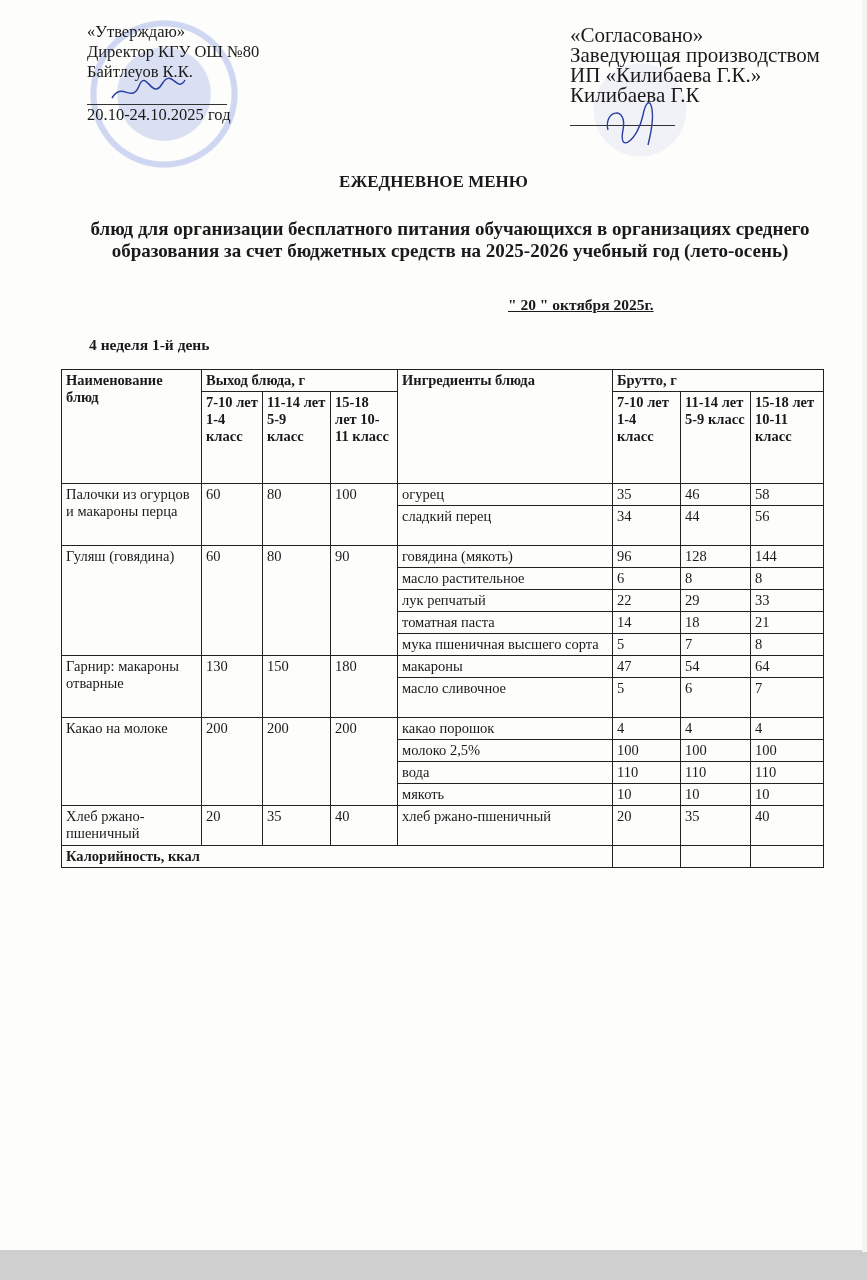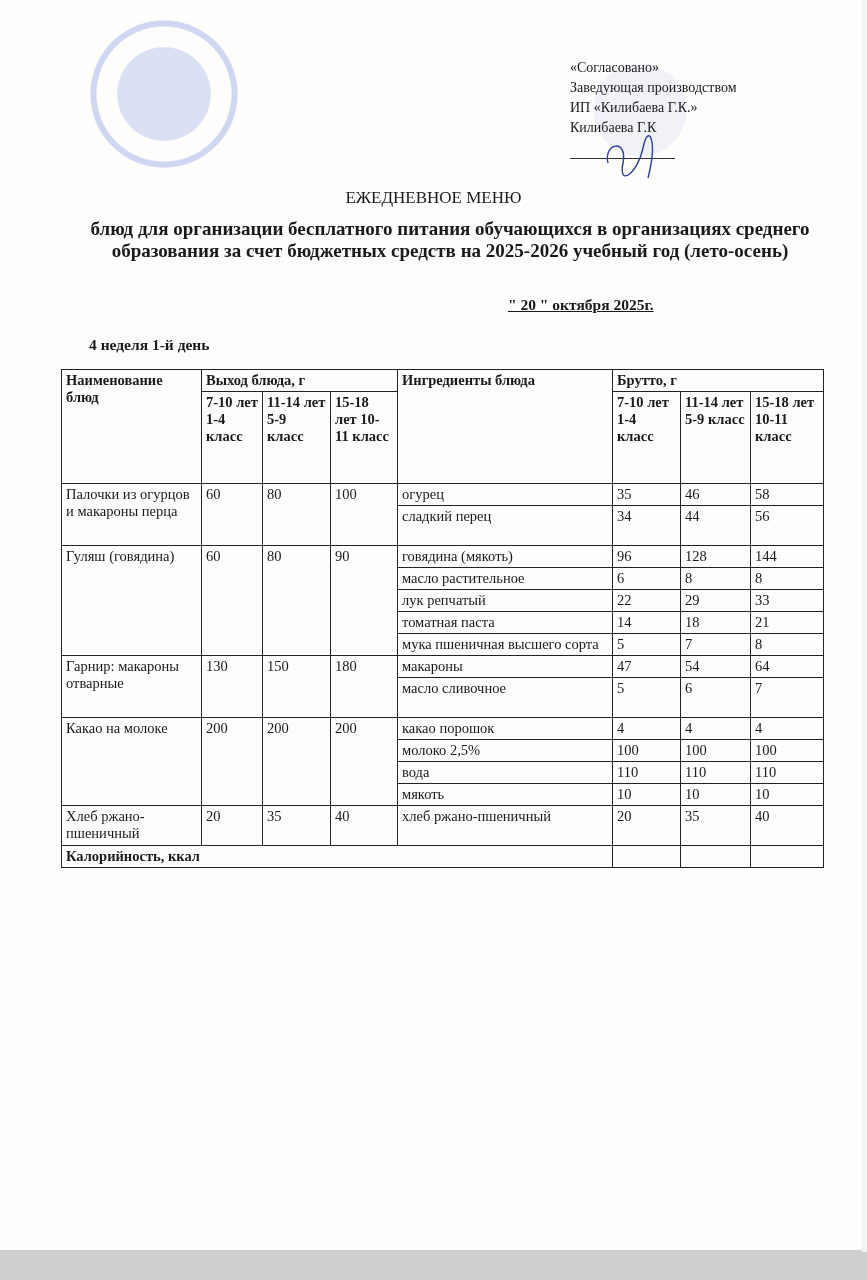--- a/index.html
+++ b/index.html
@@ -7,41 +7,52 @@
          font-family:"Liberation Serif", "DejaVu Serif", serif; color:#1a1a1a; }
   .page { position:absolute; left:0; top:0; width:862px; height:1250px; background:#fdfdfc;
           border-bottom:2px solid #cfcfcf; }
   .bottom-strip { position:absolute; left:0; top:1252px; width:867px; height:28px; background:#cfcfcf; }
   .stamp { position:absolute; border-radius:50%; }
   .stamp-left { left:78px; top:8px; width:172px; height:172px;
      background: radial-gradient(circle, rgba(60,90,200,0.18) 0 38%, rgba(255,255,255,0) 39%, rgba(255,255,255,0) 55%, rgba(70,100,210,0.25) 56% 60%, rgba(255,255,255,0) 61% 80%, rgba(60,90,200,0.45) 81% 86%, rgba(255,255,255,0) 87% 92%, rgba(60,90,200,0.6) 93% 97%, rgba(255,255,255,0) 98%); }
   .stamp-right { left:575px; top:45px; width:130px; height:130px;
      background: radial-gradient(circle, rgba(90,110,190,0.08) 0 50%, rgba(255,255,255,0) 51% 78%, rgba(90,110,190,0.28) 79% 84%, rgba(255,255,255,0) 85% 92%, rgba(90,110,190,0.35) 93% 97%, rgba(255,255,255,0) 98%); }
   .approve { position:absolute; left:87px; top:22px; font-size:16.5px; line-height:20px; }
-  .agree { position:absolute; left:570px; top:25px; font-size:14px; line-height:20px;margin-top:33px; }
-  .title { position:absolute; left:0; width:867px; top:188px; text-align:center; font-weight:normal; font-size:17px; }
+  .agree { position:absolute; left:570px; top:25px; font-size:21px; line-height:20px; }
+  .title { position:absolute; left:0; width:867px; top:172px; text-align:center; font-weight:bold; font-size:17px; }
   .subtitle { position:absolute; left:80px; width:740px; top:218px; text-align:center; font-weight:bold; font-size:19px; line-height:22px; }
   .week { position:absolute; left:89px; top:312px; font-weight:bold; font-size:15.5px;margin-top:24px; }
   .date { position:absolute; left:508px; top:296px; font-weight:bold; font-size:15.5px; text-decoration:underline; }
   table.menu { position:absolute; left:61px; top:369px; border-collapse:collapse; font-size:14.5px; line-height:17px;
                table-layout:fixed; width:762px; }
   table.menu td, table.menu th { border:1px solid #222; vertical-align:top; padding:2px 4px; text-align:left; }
   table.menu th { font-weight:bold; }
   .calorie td { font-weight:bold; }
   .nurse { position:absolute; left:84px; top:1018px; font-size:15px; }
   .nurse .blank { display:inline-block; width:160px; border-bottom:1px solid #222; margin:0 2px; height:14px; vertical-align:baseline; }
 </style>
 </head>
 <body>
 
 <div class="page">
 
   <div class="stamp stamp-left"></div>
   <div class="stamp stamp-right"></div>
 
+  <div class="approve">
+    <div>«Утверждаю»</div>
+    <div>Директор КГУ ОШ №80</div>
+    <div>Байтлеуов К.К.</div>
+    <div style="height:22px;border-bottom:1px solid #333;width:140px;position:relative;">
+      <svg width="80" height="30" style="position:absolute;left:20px;top:-6px" viewBox="0 0 80 30">
+        <path d="M5 22 C15 5, 25 28, 32 10 S 45 25, 55 8 S 70 18, 78 4" fill="none" stroke="#2b3fa0" stroke-width="1.5"></path>
+      </svg>
+    </div>
+    <div>20.10-24.10.2025 год</div>
+  </div>
 
   <div class="agree">
     <div>«Согласовано»</div>
     <div>Заведующая производством</div>
     <div>ИП «Килибаева Г.К.»</div>
     <div>Килибаева Г.К</div>
     <div style="height:20px;border-bottom:1px solid #333;width:105px;position:relative;">
       <svg width="70" height="50" style="position:absolute;left:28px;top:-5px" viewBox="0 0 70 50">
         <path d="M10 30 C5 10, 30 5, 25 30 S 40 40, 45 15 S 60 5, 50 45" fill="none" stroke="#2b3fa0" stroke-width="1.4"></path>
       </svg>

